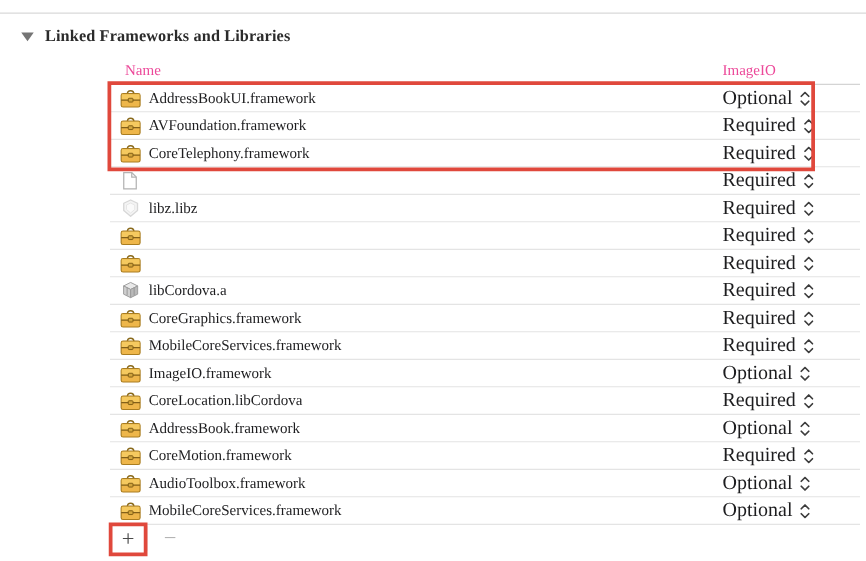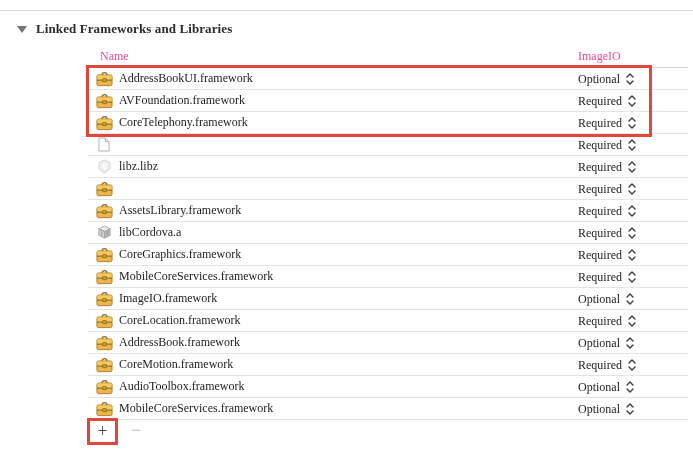--- a/index.html
+++ b/index.html
@@ -19,21 +19,21 @@
 
   .rows{position:relative;border-top:1px solid #d4d4d4;}
   .row{
     position:relative;height:22px;box-sizing:border-box;border-bottom:1px solid #e4e4e4;
     display:flex;align-items:center;padding-left:7px;font-size:12px;color:#1d1d1f;background:#fff;
   }
   .row-icon{width:18px;height:16px;margin-right:6px;display:inline-flex;align-items:center;justify-content:center;flex:0 0 auto;}
   .row-icon svg{display:block;}
   .row-label{white-space:nowrap;}
   .status-cell{position:absolute;left:490px;top:0;height:22px;display:flex;align-items:center;gap:6px;cursor:default;}
-  .status-label{font-size:12px;color:#1d1d1f;}
+  .status-label{font-size:16px;color:#1d1d1f;}
   .stepper svg{display:block;}
 
   .highlight-rows{
     position:absolute;left:-2px;top:-3px;width:566px;height:72px;box-sizing:border-box;
     border:3px solid #e0483c;pointer-events:none;z-index:6;
   }
   .gadget{position:relative;height:24px;display:flex;align-items:stretch;}
   .btn{width:29px;display:flex;align-items:center;justify-content:center;background:#fff;cursor:default;}
   .plus-glyph{font-size:18px;font-weight:300;color:#4a4a4a;line-height:1;margin-top:-2px;}
   .minus-glyph{font-size:18px;font-weight:300;color:#b4b4b4;line-height:1;margin-top:-4px;margin-left:7px;}
@@ -190,21 +190,20 @@
   <div class="row">
     <span class="row-icon">
             <svg width="17" height="16" viewBox="0 0 18 16">
     <path d="M6.3 4 Q6.3 1.2 9 1.2 Q11.7 1.2 11.7 4" fill="none" stroke="#8a6a1c" stroke-width="1.3"></path>
     <rect x="1" y="3.7" width="16" height="11.3" rx="1.6" fill="#eeb64a" stroke="#a97d20"></rect>
     <path d="M1.5 4.2 h15 v4.6 h-15 z" fill="#f5c95f"></path>
     <line x1="1" y1="9.2" x2="17" y2="9.2" stroke="#82601a" stroke-width="1"></line>
     <rect x="7" y="7.6" width="4" height="3.2" rx="0.6" fill="#d2a63e" stroke="#7d5a12" stroke-width="0.8"></rect>
   </svg>
           </span>
-    <span class="row-label">AssetsLibrary.framework</span>
     <span class="status-cell">
       <span class="status-label">Required</span>
       <span class="stepper">
               <svg width="8" height="12" viewBox="0 0 8 12">
     <path d="M1 4 L4 1 L7 4" fill="none" stroke="#3c3c3c" stroke-width="1.4" stroke-linecap="round" stroke-linejoin="round"></path>
     <path d="M1 8 L4 11 L7 8" fill="none" stroke="#3c3c3c" stroke-width="1.4" stroke-linecap="round" stroke-linejoin="round"></path>
   </svg>
             </span>
     </span>
   </div>
@@ -300,21 +299,21 @@
   <div class="row">
     <span class="row-icon">
             <svg width="17" height="16" viewBox="0 0 18 16">
     <path d="M6.3 4 Q6.3 1.2 9 1.2 Q11.7 1.2 11.7 4" fill="none" stroke="#8a6a1c" stroke-width="1.3"></path>
     <rect x="1" y="3.7" width="16" height="11.3" rx="1.6" fill="#eeb64a" stroke="#a97d20"></rect>
     <path d="M1.5 4.2 h15 v4.6 h-15 z" fill="#f5c95f"></path>
     <line x1="1" y1="9.2" x2="17" y2="9.2" stroke="#82601a" stroke-width="1"></line>
     <rect x="7" y="7.6" width="4" height="3.2" rx="0.6" fill="#d2a63e" stroke="#7d5a12" stroke-width="0.8"></rect>
   </svg>
           </span>
-    <span class="row-label">CoreLocation.framework</span>
+    <span class="row-label">CoreLocation.libCordova</span>
     <span class="status-cell">
       <span class="status-label">Required</span>
       <span class="stepper">
               <svg width="8" height="12" viewBox="0 0 8 12">
     <path d="M1 4 L4 1 L7 4" fill="none" stroke="#3c3c3c" stroke-width="1.4" stroke-linecap="round" stroke-linejoin="round"></path>
     <path d="M1 8 L4 11 L7 8" fill="none" stroke="#3c3c3c" stroke-width="1.4" stroke-linecap="round" stroke-linejoin="round"></path>
   </svg>
             </span>
     </span>
   </div>

